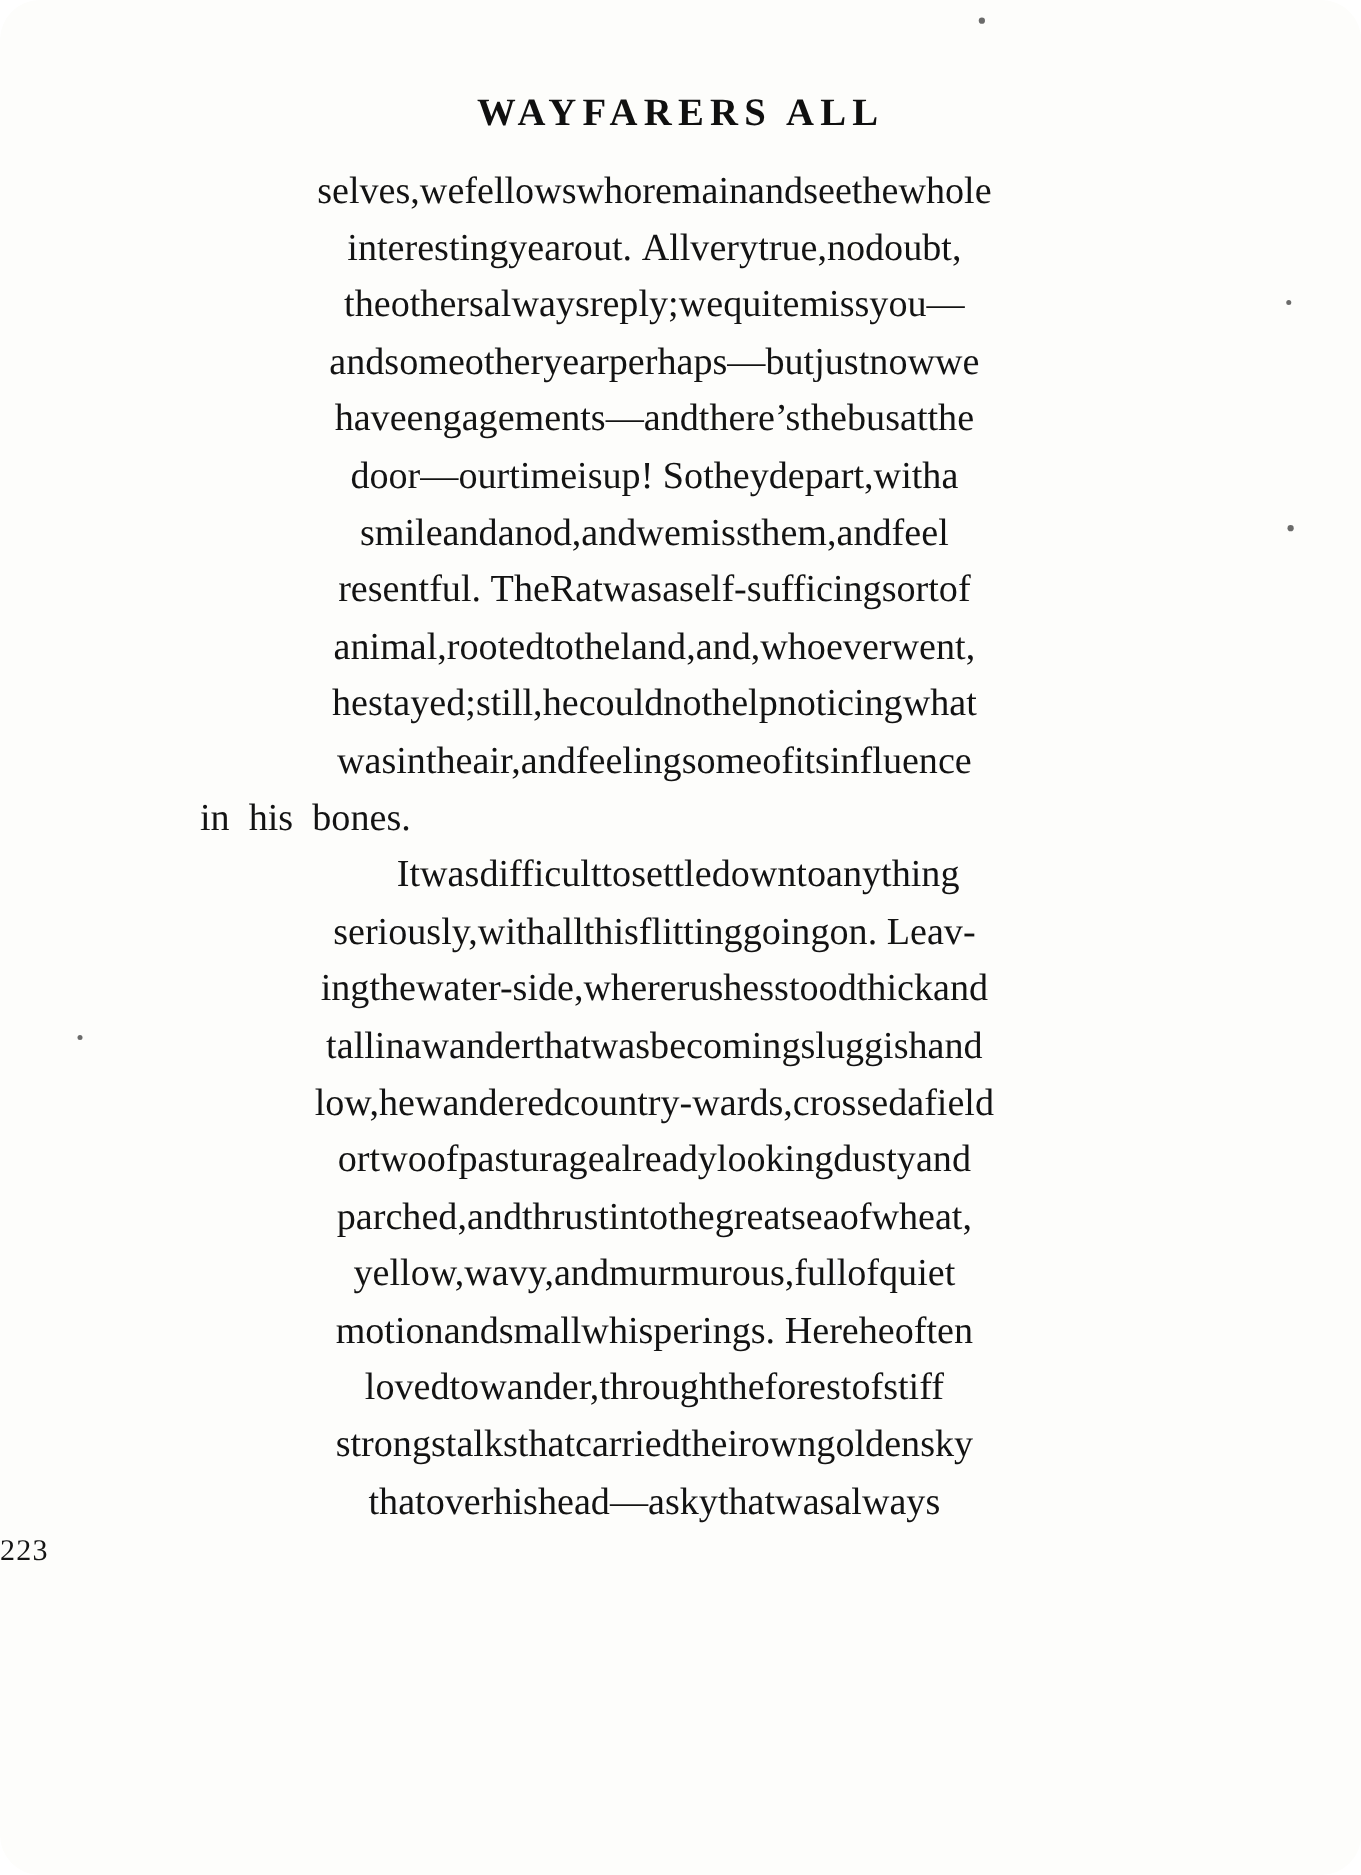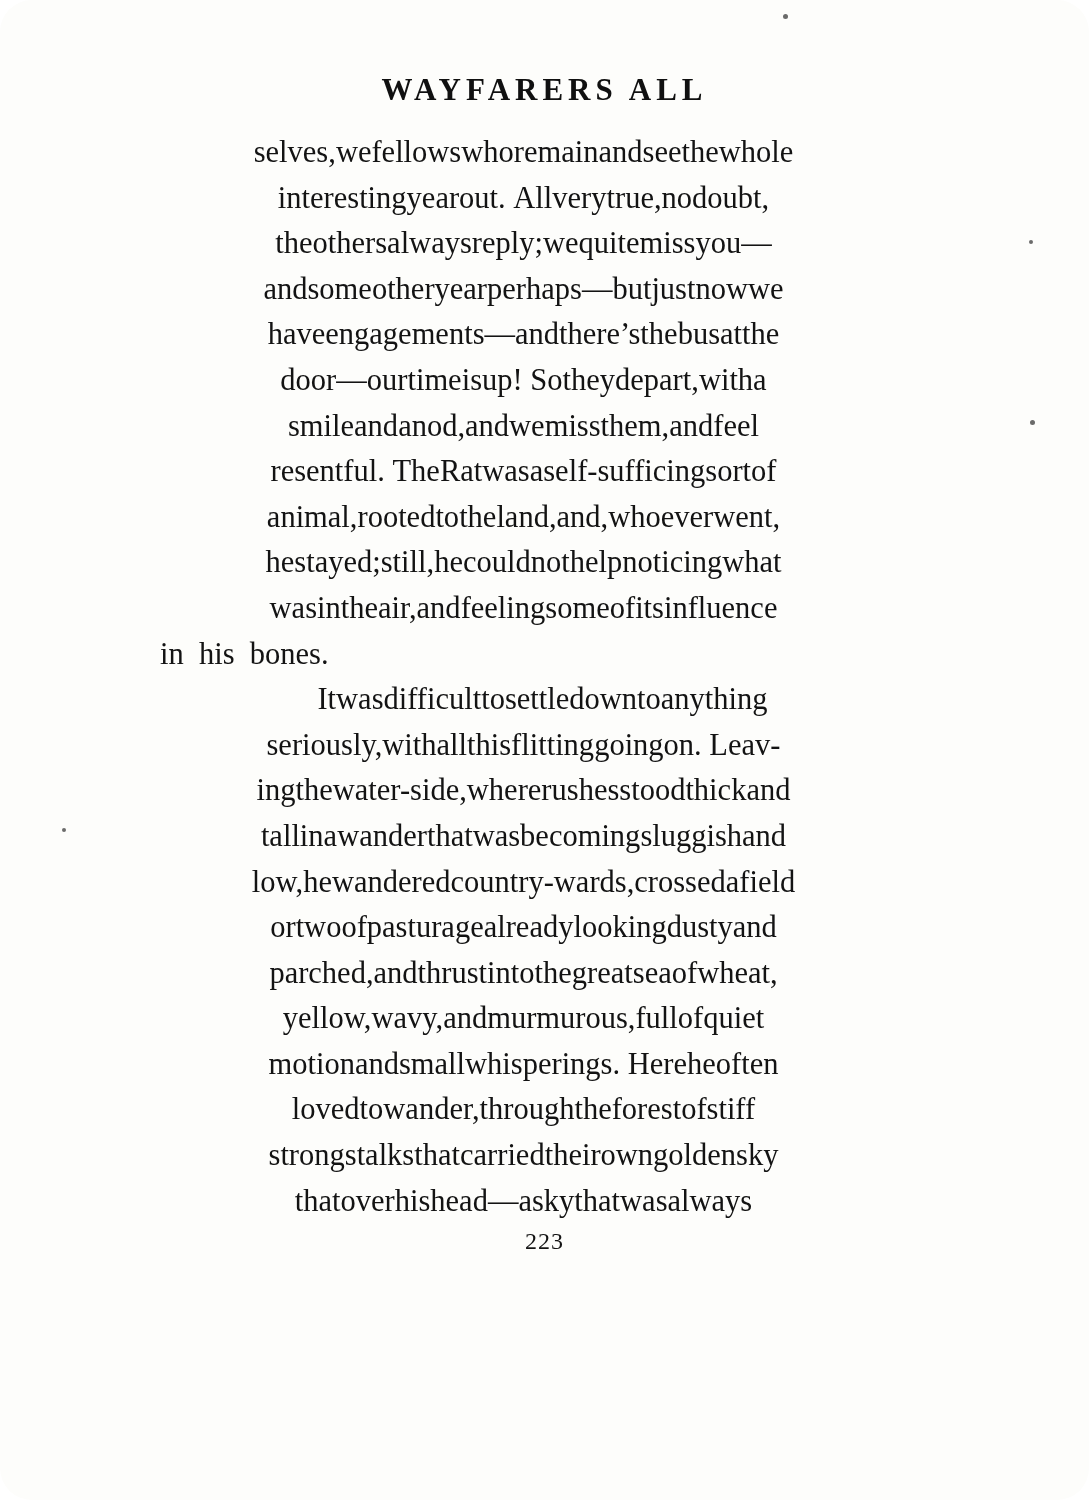--- a/index.html
+++ b/index.html
@@ -77,21 +77,20 @@
   .indent {
     display: inline-block;
     width: 38px;
   }
 
   .folio {
     position: absolute;
     top: 1228px;
     left: 0;
     width: 100%;
-    text-align: center;
     font-size: 24px;
     letter-spacing: 1px;
     color: #141414;
   }
 </style>
 </head>
 <body>
 
 <div class="page">
 

